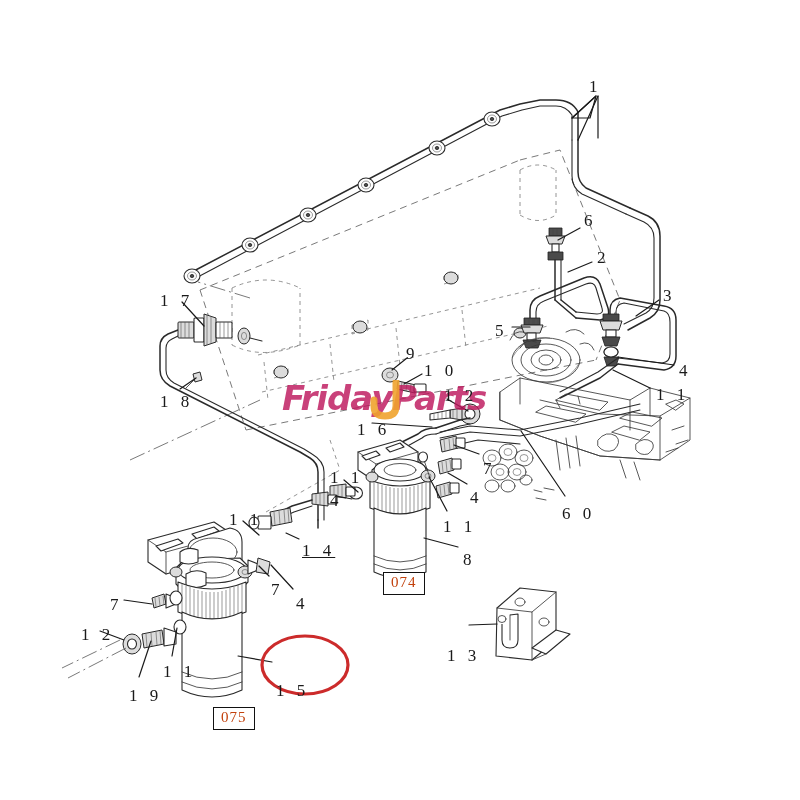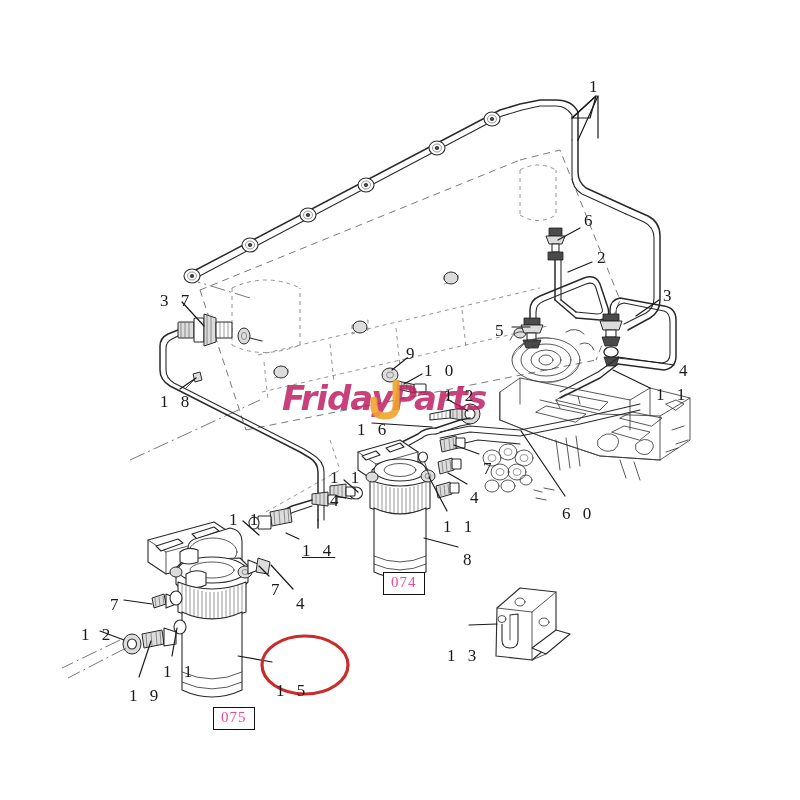--- a/index.html
+++ b/index.html
@@ -31,21 +31,21 @@
     color: #1a1a1a;
     letter-spacing: 4px;
     white-space: nowrap;
     line-height: 1;
   }
   .ref-box {
     position: absolute;
     border: 1.6px solid #111;
     font-family: "Liberation Serif", serif;
     font-size: 15px;
-    color: #ec4899;
+    color: #c2410c;
     padding: 2px 7px 3px 7px;
     letter-spacing: 1px;
     background: #fff;
     line-height: 1.05;
   }
   #watermark {
     position: absolute;
     left: 282px;
     top: 376px;
     width: 220px;
@@ -519,21 +519,21 @@
     <span class="callout-label" style="left:663px; top:287px;">3</span>
     <span class="callout-label" style="left:495px; top:322px;">5</span>
     <span class="callout-label" style="left:679px; top:362px;">4</span>
     <span class="callout-label" style="left:656px; top:386px;">1 1</span>
     <span class="callout-label" style="left:406px; top:345px;">9</span>
     <span class="callout-label" style="left:424px; top:362px;">1 0</span>
     <span class="callout-label" style="left:444px; top:387px;">1 2</span>
     <span class="callout-label" style="left:357px; top:421px;">1 6</span>
     <span class="callout-label" style="left:483px; top:460px;">7</span>
     <span class="callout-label" style="left:562px; top:505px;">6 0</span>
-    <span class="callout-label" style="left:160px; top:292px;">3 7</span>
+    <span class="callout-label" style="left:160px; top:292px;">1 7</span>
     <span class="callout-label" style="left:160px; top:393px;">1 8</span>
     <span class="callout-label" style="left:330px; top:469px;">1 1</span>
     <span class="callout-label" style="left:330px; top:492px;">4</span>
     <span class="callout-label" style="left:470px; top:489px;">4</span>
     <span class="callout-label" style="left:443px; top:518px;">1 1</span>
     <span class="callout-label" style="left:463px; top:551px;">8</span>
     <span class="callout-label" style="left:229px; top:511px;">1 1</span>
     <span class="callout-label" style="left:302px; top:542px;text-decoration:underline;">1 4</span>
     <span class="callout-label" style="left:296px; top:595px;">4</span>
     <span class="callout-label" style="left:110px; top:596px;">7</span>

